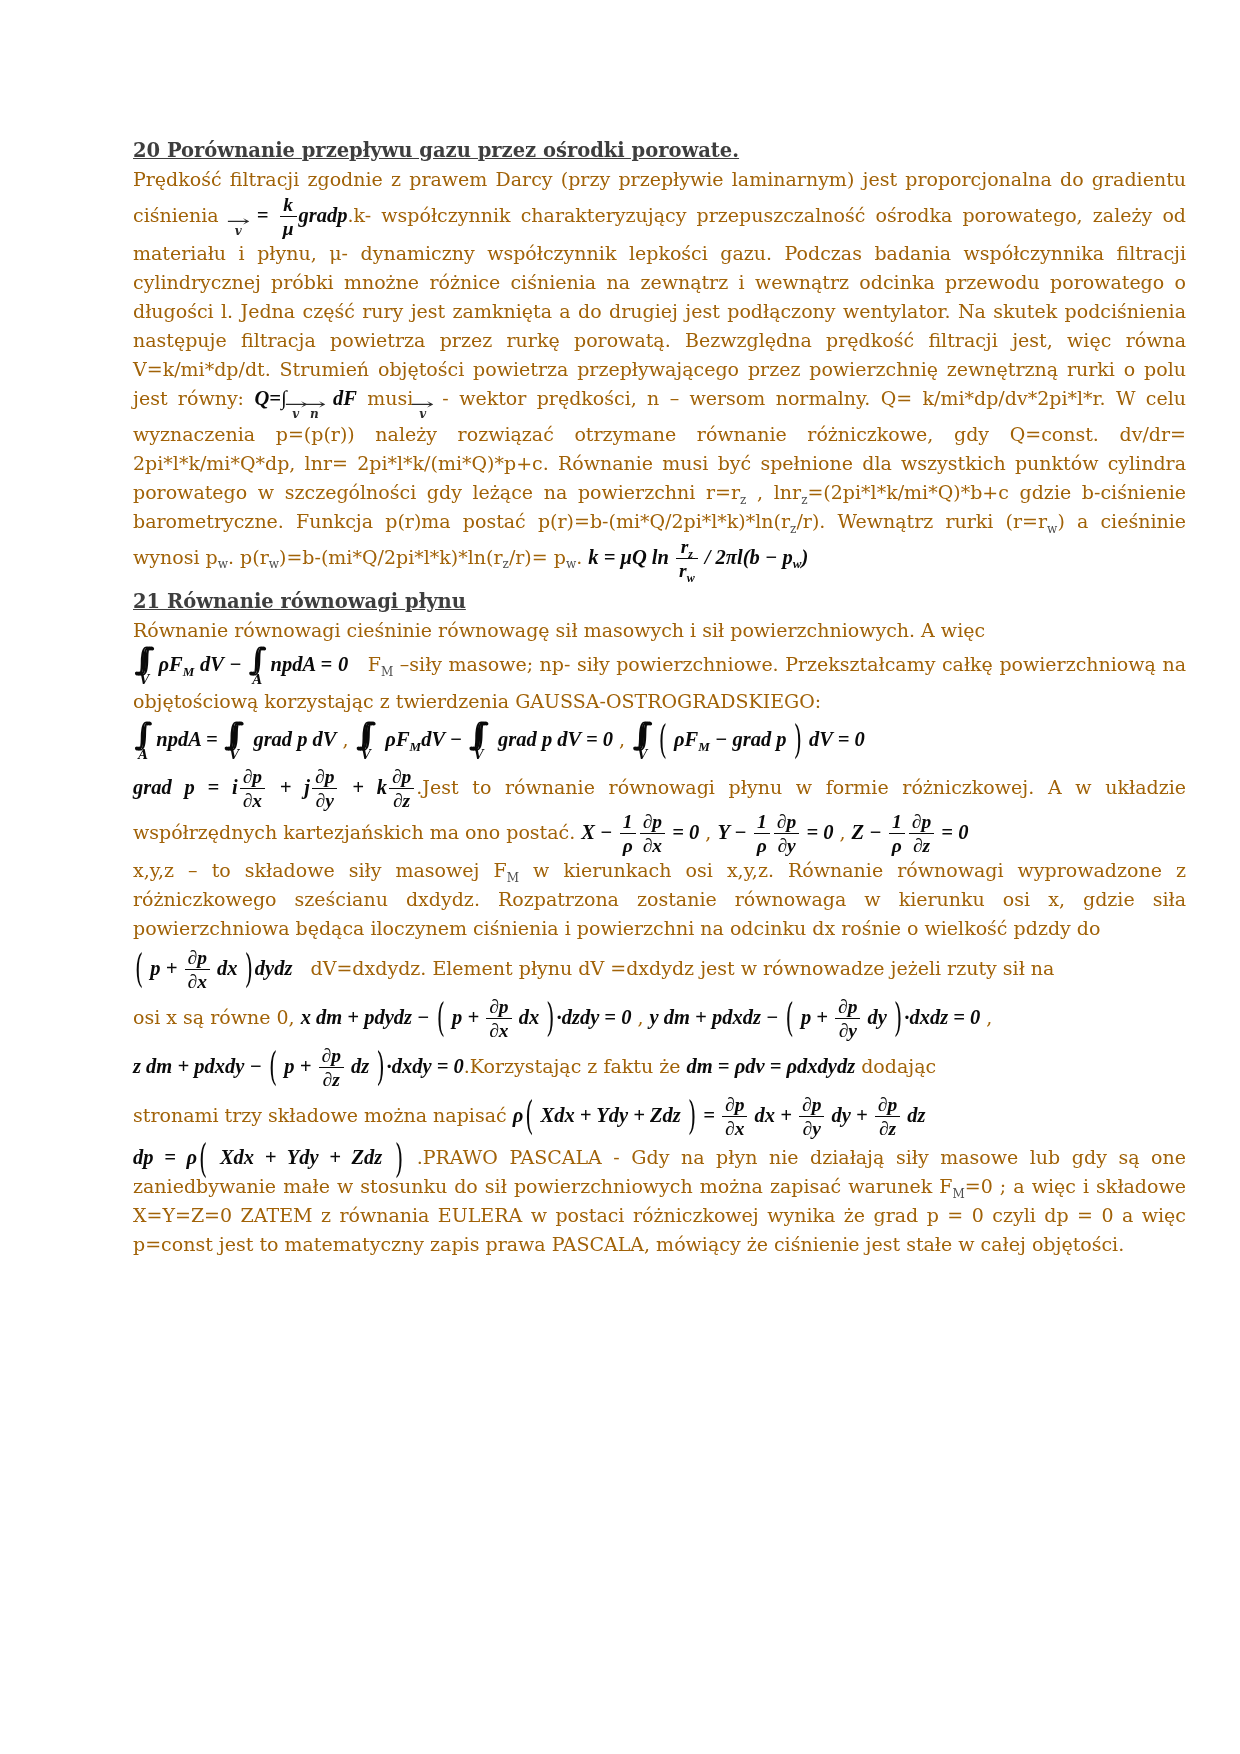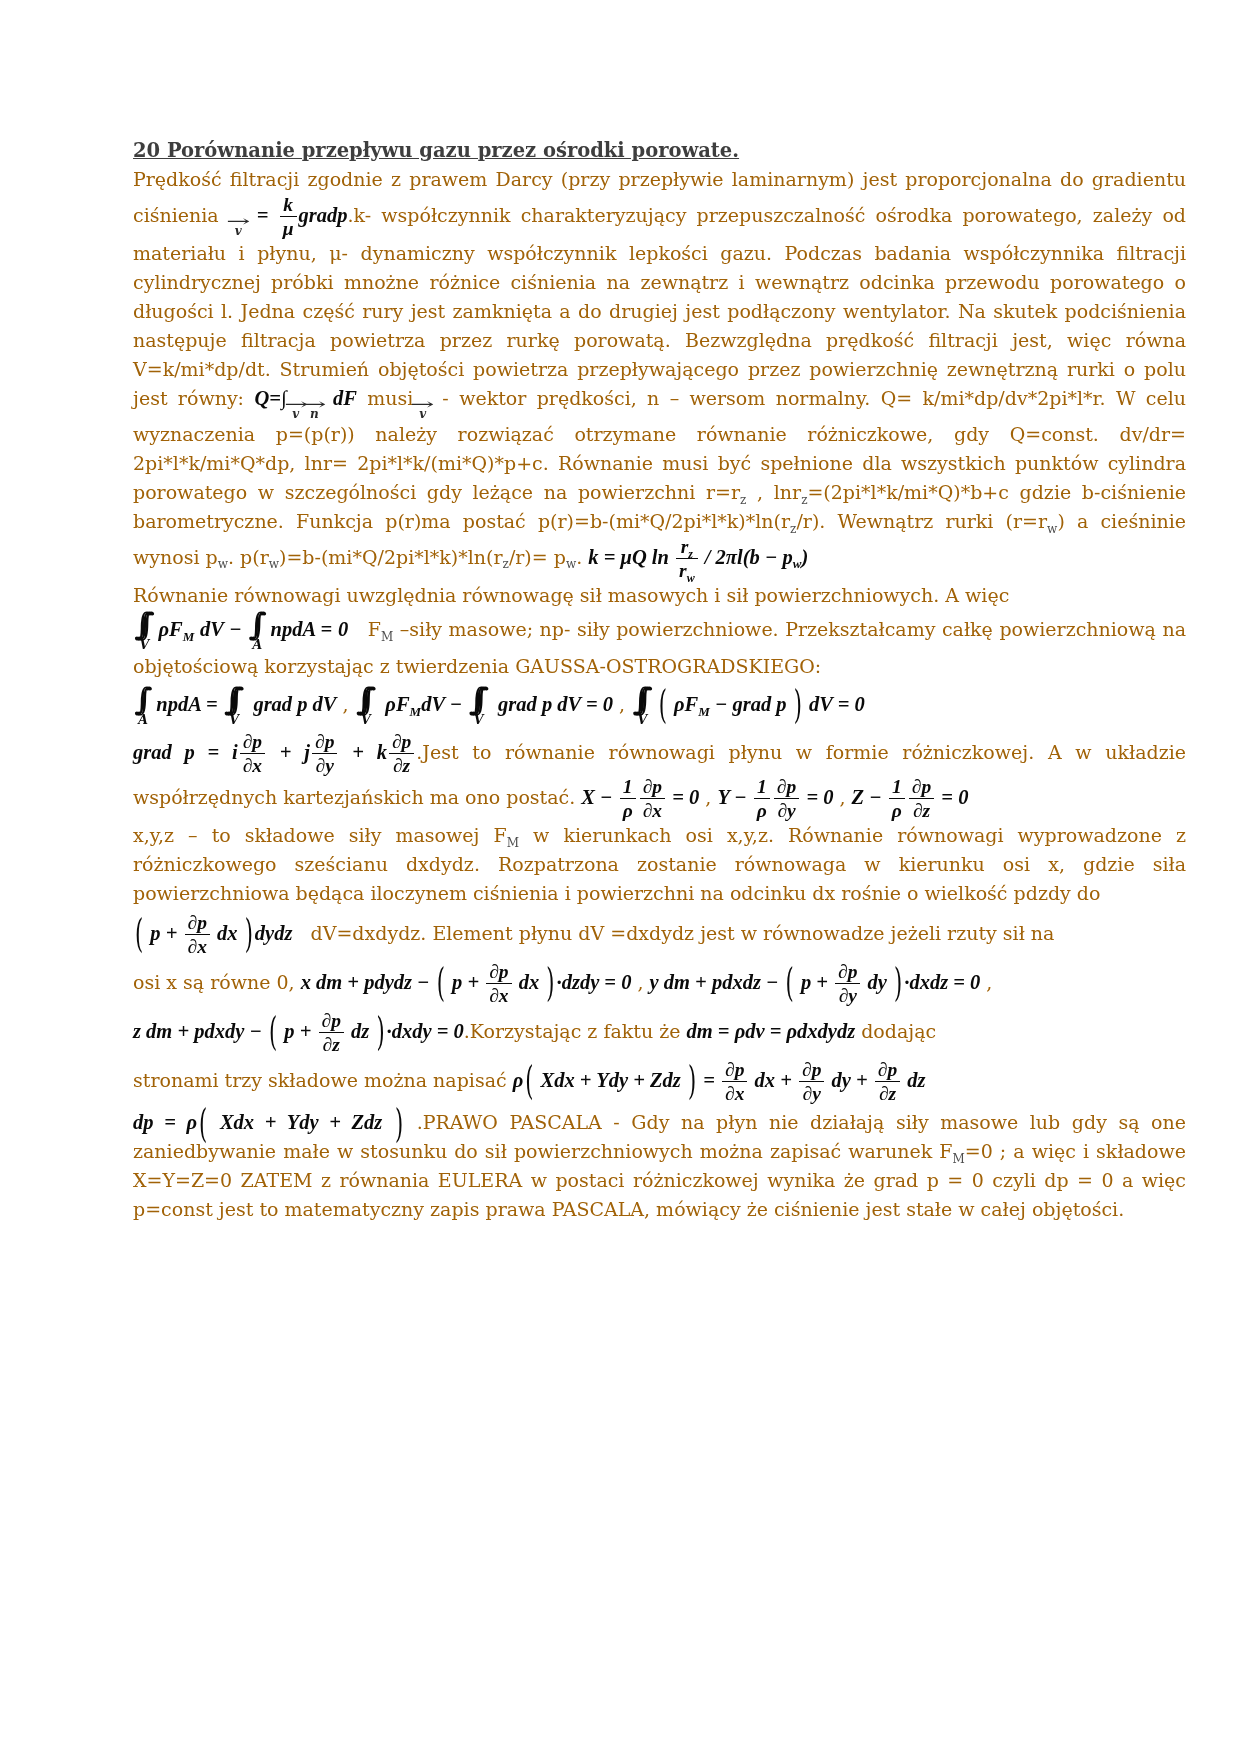--- a/index.html
+++ b/index.html
@@ -93,21 +93,22 @@
         <span class="vtop">→</span>
         <span class="vbot">v</span>
       </span><span class="vstack">
         <span class="vtop">→</span>
         <span class="vbot">n</span>
       </span><span class="f"> dF</span><span class="run"> musi</span><span class="vstack">
         <span class="vtop">→</span>
         <span class="vbot">v</span>
       </span><span class="run"> - wektor prędkości, n – wersom normalny. Q= k/mi*dp/dv*2pi*l*r. W celu wyznaczenia p=(p(r)) należy rozwiązać otrzymane równanie różniczkowe, gdy Q=const. dv/dr= 2pi*l*k/mi*Q*dp, lnr= 2pi*l*k/(mi*Q)*p+c. Równanie musi być spełnione dla wszystkich punktów cylindra porowatego w szczególności gdy leżące na powierzchni r=r</span><sub class="sub">z</sub><span class="run"> , lnr</span><sub class="sub">z</sub><span class="run">=(2pi*l*k/mi*Q)*b+c gdzie b-ciśnienie barometryczne. Funkcja p(r)ma postać p(r)=b-(mi*Q/2pi*l*k)*ln(r</span><sub class="sub">z</sub><span class="run">/r). Wewnątrz rurki (r=r</span><sub class="sub">w</sub><span class="run">) a cieśninie wynosi p</span><sub class="sub">w</sub><span class="run">. p(r</span><sub class="sub">w</sub><span class="run">)=b-(mi*Q/2pi*l*k)*ln(r</span><sub class="sub">z</sub><span class="run">/r)= p</span><sub class="sub">w</sub><span class="run">. </span><span class="f">k = μQ ln </span><span class="frac"><span class="num"><span class="f">r</span><sub class="fsub">z</sub></span><span class="den"><span class="f">r</span><sub class="fsub">w</sub></span></span><span class="f"> / 2πl(b − p</span><sub class="fsub">w</sub><span class="f">)</span></p>
 
-  <p class="para"><span class="run">Równanie równowagi uwzględnia równowagę sił masowych i sił powierzchniowych. A więc</span></p>
+  <h2 class="sec-title t21">21 Równanie równowagi płynu</h2>
+  <p class="para"><span class="run">Równanie równowagi cieśninie równowagę sił masowych i sił powierzchniowych. A więc</span></p>
   <p class="para"><span class="bigop"><span class="opsym">∫∫∫</span><span class="oplim">V</span></span><span class="f">ρF</span><sub class="fsub">M</sub><span class="f"> dV − </span><span class="bigop"><span class="opsym">∫∫</span><span class="oplim">A</span></span><span class="f">npdA = 0</span><span class="run">&nbsp;&nbsp; F</span><sub class="sub">M</sub><span class="run"> –siły masowe; np- siły powierzchniowe. Przekształcamy całkę powierzchniową na objętościową korzystając z twierdzenia GAUSSA-OSTROGRADSKIEGO:</span></p>
   <p class="para spaced"><span class="bigop"><span class="opsym">∫∫</span><span class="oplim">A</span></span><span class="f">npdA = </span><span class="bigop"><span class="opsym">∫∫∫</span><span class="oplim">V</span></span><span class="f"> grad p dV</span><span class="run"> , </span><span class="bigop"><span class="opsym">∫∫∫</span><span class="oplim">V</span></span><span class="f"> ρF</span><sub class="fsub">M</sub><span class="f">dV − </span><span class="bigop"><span class="opsym">∫∫∫</span><span class="oplim">V</span></span><span class="f"> grad p dV = 0</span><span class="run"> , </span><span class="bigop"><span class="opsym">∫∫∫</span><span class="oplim">V</span></span><span class="bigp">(</span><span class="f"> ρF</span><sub class="fsub">M</sub><span class="f"> − grad p </span><span class="bigp">)</span><span class="f"> dV = 0</span></p>
   <p class="para spaced"><span class="f">grad p = i</span><span class="frac"><span class="num"><span class="f">∂p</span></span><span class="den"><span class="f">∂x</span></span></span><span class="f"> + j</span><span class="frac"><span class="num"><span class="f">∂p</span></span><span class="den"><span class="f">∂y</span></span></span><span class="f"> + k</span><span class="frac"><span class="num"><span class="f">∂p</span></span><span class="den"><span class="f">∂z</span></span></span><span class="run">.Jest to równanie równowagi płynu w formie różniczkowej. A w układzie współrzędnych kartezjańskich ma ono postać. </span><span class="f">X − </span><span class="frac"><span class="num"><span class="f">1</span></span><span class="den"><span class="f">ρ</span></span></span><span class="frac"><span class="num"><span class="f">∂p</span></span><span class="den"><span class="f">∂x</span></span></span><span class="f"> = 0</span><span class="run"> , </span><span class="f">Y − </span><span class="frac"><span class="num"><span class="f">1</span></span><span class="den"><span class="f">ρ</span></span></span><span class="frac"><span class="num"><span class="f">∂p</span></span><span class="den"><span class="f">∂y</span></span></span><span class="f"> = 0</span><span class="run"> , </span><span class="f">Z − </span><span class="frac"><span class="num"><span class="f">1</span></span><span class="den"><span class="f">ρ</span></span></span><span class="frac"><span class="num"><span class="f">∂p</span></span><span class="den"><span class="f">∂z</span></span></span><span class="f"> = 0</span></p>
   <p class="para"><span class="run">x,y,z – to składowe siły masowej F</span><sub class="sub">M</sub><span class="run"> w kierunkach osi x,y,z. Równanie równowagi  wyprowadzone z różniczkowego sześcianu dxdydz. Rozpatrzona zostanie równowaga w kierunku osi x, gdzie siła powierzchniowa będąca iloczynem ciśnienia i powierzchni na odcinku dx rośnie o wielkość pdzdy do</span></p>
   <p class="para spaced"><span class="bigp">(</span><span class="f"> p + </span><span class="frac"><span class="num"><span class="f">∂p</span></span><span class="den"><span class="f">∂x</span></span></span><span class="f"> dx </span><span class="bigp">)</span><span class="f">dydz</span><span class="run">&nbsp;&nbsp;&nbsp;dV=dxdydz. Element płynu dV =dxdydz jest w równowadze  jeżeli rzuty sił na</span></p>
   <p class="para spaced"><span class="run">osi x są równe 0, </span><span class="f">x dm + pdydz − </span><span class="bigp">(</span><span class="f"> p + </span><span class="frac"><span class="num"><span class="f">∂p</span></span><span class="den"><span class="f">∂x</span></span></span><span class="f"> dx </span><span class="bigp">)</span><span class="f">·dzdy = 0</span><span class="run"> ,  </span><span class="f">y dm + pdxdz − </span><span class="bigp">(</span><span class="f"> p + </span><span class="frac"><span class="num"><span class="f">∂p</span></span><span class="den"><span class="f">∂y</span></span></span><span class="f"> dy </span><span class="bigp">)</span><span class="f">·dxdz = 0</span><span class="run"> ,</span></p>
   <p class="para spaced"><span class="f">z dm + pdxdy − </span><span class="bigp">(</span><span class="f"> p + </span><span class="frac"><span class="num"><span class="f">∂p</span></span><span class="den"><span class="f">∂z</span></span></span><span class="f"> dz </span><span class="bigp">)</span><span class="f">·dxdy = 0</span><span class="run">.Korzystając z faktu że </span><span class="f">dm = ρdv = ρdxdydz</span><span class="run"> dodając</span></p>
   <p class="para spaced"><span class="run">stronami trzy składowe można napisać </span><span class="f">ρ</span><span class="bigp">(</span><span class="f"> Xdx + Ydy + Zdz </span><span class="bigp">)</span><span class="f"> = </span><span class="frac"><span class="num"><span class="f">∂p</span></span><span class="den"><span class="f">∂x</span></span></span><span class="f"> dx + </span><span class="frac"><span class="num"><span class="f">∂p</span></span><span class="den"><span class="f">∂y</span></span></span><span class="f"> dy + </span><span class="frac"><span class="num"><span class="f">∂p</span></span><span class="den"><span class="f">∂z</span></span></span><span class="f"> dz</span></p>
   <p class="para spaced"><span class="f">dp = ρ</span><span class="bigp">(</span><span class="f"> Xdx + Ydy + Zdz </span><span class="bigp">)</span><span class="run"> .PRAWO PASCALA - Gdy na płyn nie działają siły masowe lub gdy są one zaniedbywanie małe w stosunku do sił powierzchniowych można zapisać warunek F</span><sub class="sub">M</sub><span class="run">=0 ; a więc i składowe X=Y=Z=0 ZATEM z równania EULERA w postaci różniczkowej wynika że grad p = 0 czyli dp = 0 a więc p=const jest to matematyczny zapis prawa PASCALA, mówiący że ciśnienie jest stałe w całej objętości.</span></p>
 </div>

